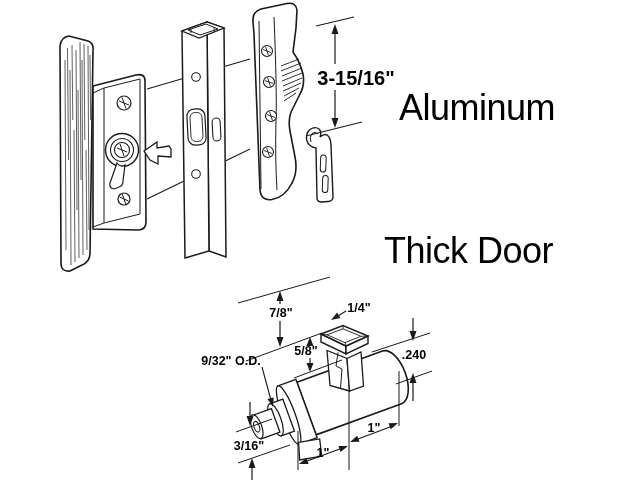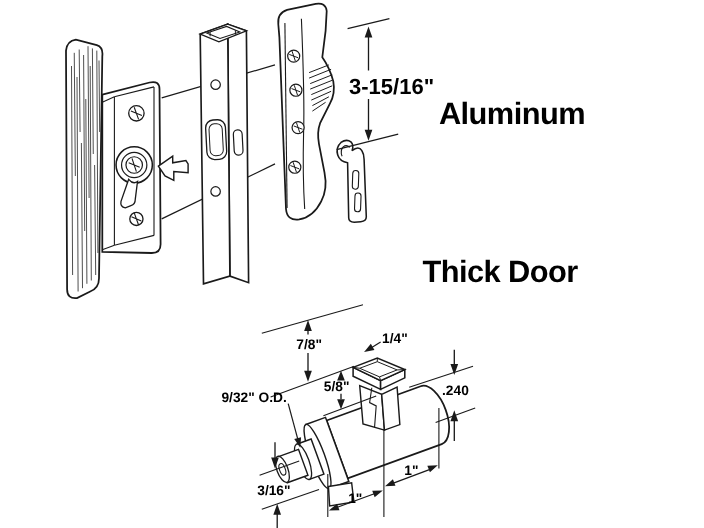--- a/index.html
+++ b/index.html
@@ -2,22 +2,22 @@
 <html><head>
 <meta charset="utf-8">
 <style>
   html,body{margin:0;padding:0;background:#ffffff;}
   .stage{
     position:relative;width:640px;height:480px;background:#ffffff;
     overflow:hidden;font-family:"Liberation Sans",sans-serif;
   }
   .stage svg{position:absolute;left:0;top:0;}
   .biglabel{
-    position:absolute;font-weight:bold;color:#000;
-    font-size:28px;line-height:1;letter-spacing:-0.5px;white-space:nowrap;
+    position:absolute;font-weight:normal;color:#000;
+    font-size:36px;line-height:1;letter-spacing:-0.5px;white-space:nowrap;
   }
   .lbl-material{left:399px;top:90px;}
   .lbl-thick1{left:423px;top:188px;}
   .lbl-thick2{left:384px;top:233px;}
   .dimtext{font-family:"Liberation Sans",sans-serif;font-weight:bold;fill:#000;}
   .dim-big{font-size:20px;}
   .dim-sm{font-size:12.5px;}
   .ln{stroke:#1a1a1a;fill:none;}
   .shape{stroke:#1a1a1a;fill:#ffffff;}
   .fillline{fill:#1a1a1a;stroke:none;}

